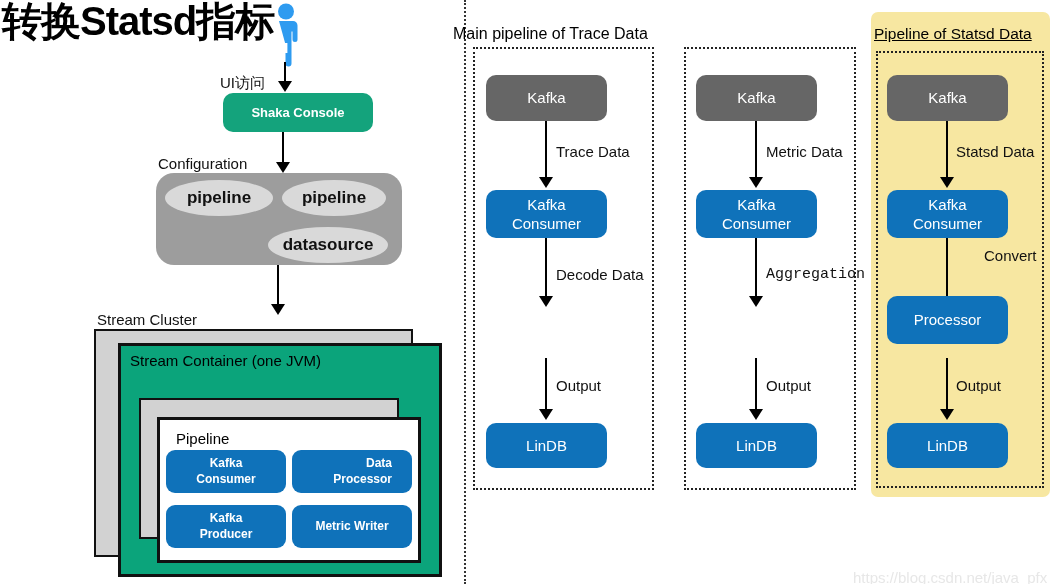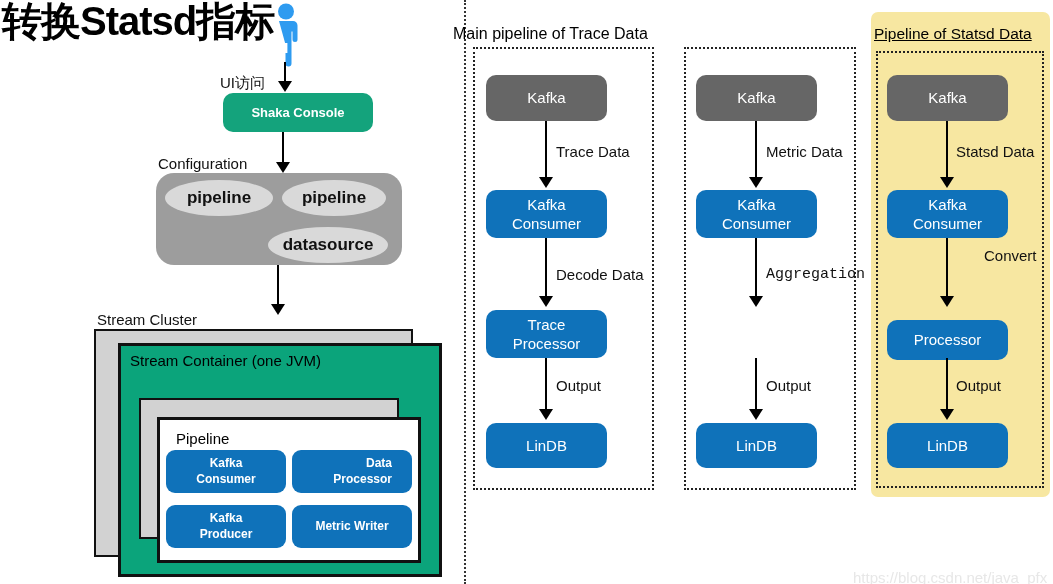--- a/index.html
+++ b/index.html
@@ -129,21 +129,20 @@
         <div class="line"></div>
         <div class="head"></div>
       </div>
     <div class="elabel" style="left:83px;top:118px;">Trace Data</div>
     <div class="node blue" style="left:13px;top:165px;height:48px;">Kafka Consumer</div>
     <div class="varrow" style="left:66px;top:213px;height:69px;">
         <div class="line"></div>
         <div class="head"></div>
       </div>
     <div class="elabel" style="left:83px;top:241px;">Decode Data</div>
-    <div class="node blue" style="left:13px;top:285px;height:48px;">Trace Processor</div>
     <div class="varrow" style="left:66px;top:333px;height:62px;">
         <div class="line"></div>
         <div class="head"></div>
       </div>
     <div class="elabel" style="left:83px;top:352px;">Output</div>
     <div class="node blue" style="left:13px;top:398px;height:45px;">LinDB</div>
   </div>
 
   <div class="pcol" style="left:684px;width:172px;">
     <div class="ppanel" style="left:0;top:22px;width:172px;height:443px;"></div>
@@ -175,21 +174,21 @@
         <div class="line"></div>
         <div class="head"></div>
       </div>
     <div class="elabel" style="left:80px;top:118px;">Statsd Data</div>
     <div class="node blue" style="left:11px;top:165px;height:48px;">Kafka Consumer</div>
     <div class="varrow" style="left:64px;top:213px;height:69px;">
         <div class="line"></div>
         <div class="head"></div>
       </div>
     <div class="elabel" style="left:80px;top:222px;margin-left:28px;">Convert</div>
-    <div class="node blue" style="left:11px;top:295px;height:40px;">Processor</div>
+    <div class="node blue" style="left:11px;top:271px;height:48px;">Processor</div>
     <div class="varrow" style="left:64px;top:333px;height:62px;">
         <div class="line"></div>
         <div class="head"></div>
       </div>
     <div class="elabel" style="left:80px;top:352px;">Output</div>
     <div class="node blue" style="left:11px;top:398px;height:45px;">LinDB</div>
   </div>
 
   <div class="watermark">https://blog.csdn.net/java_pfx</div>
 

